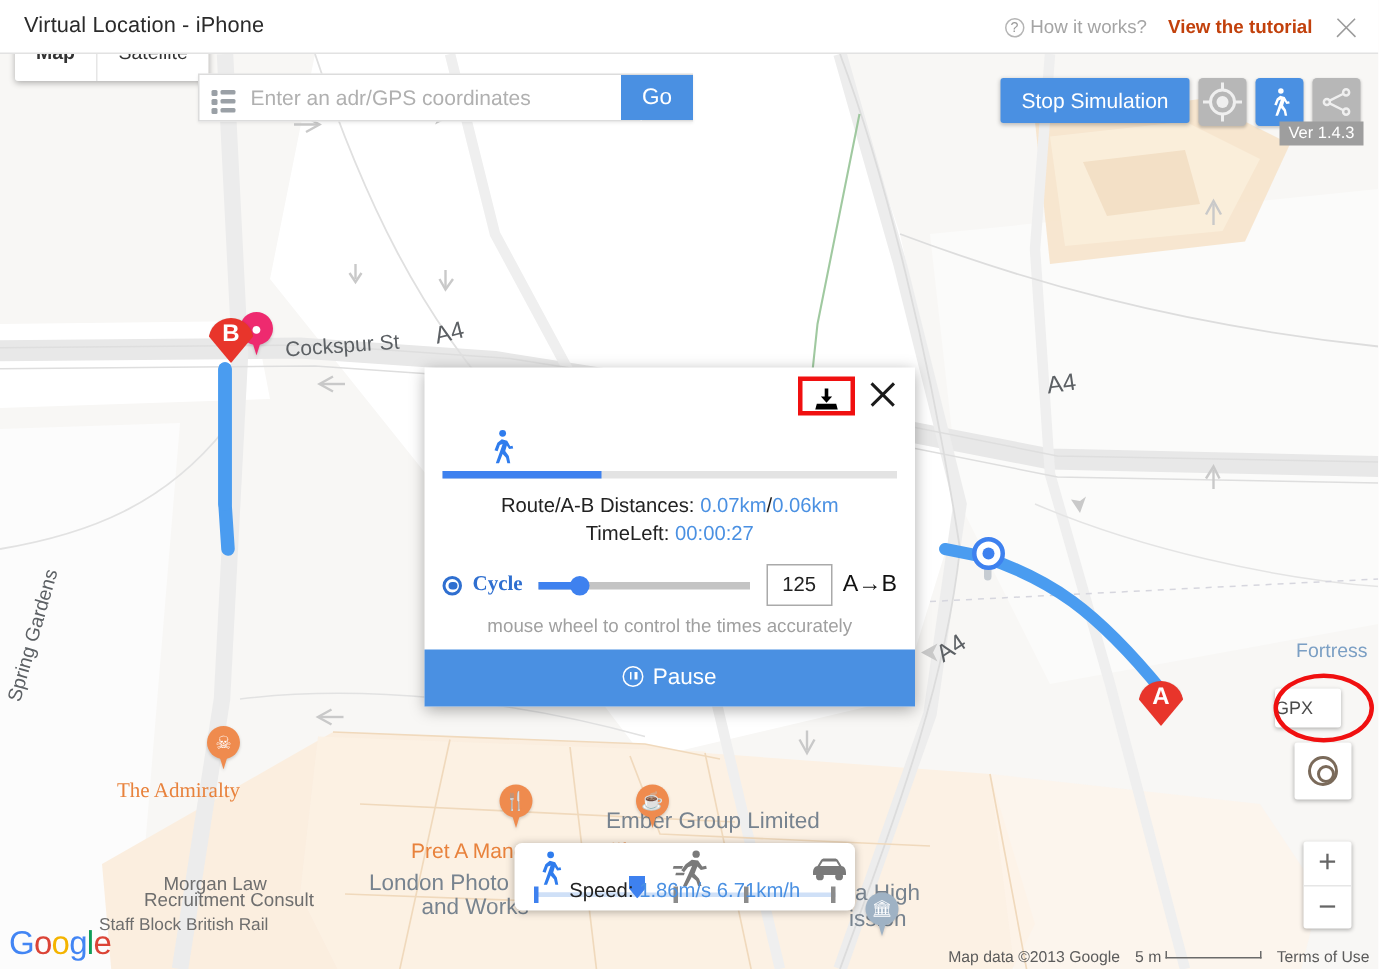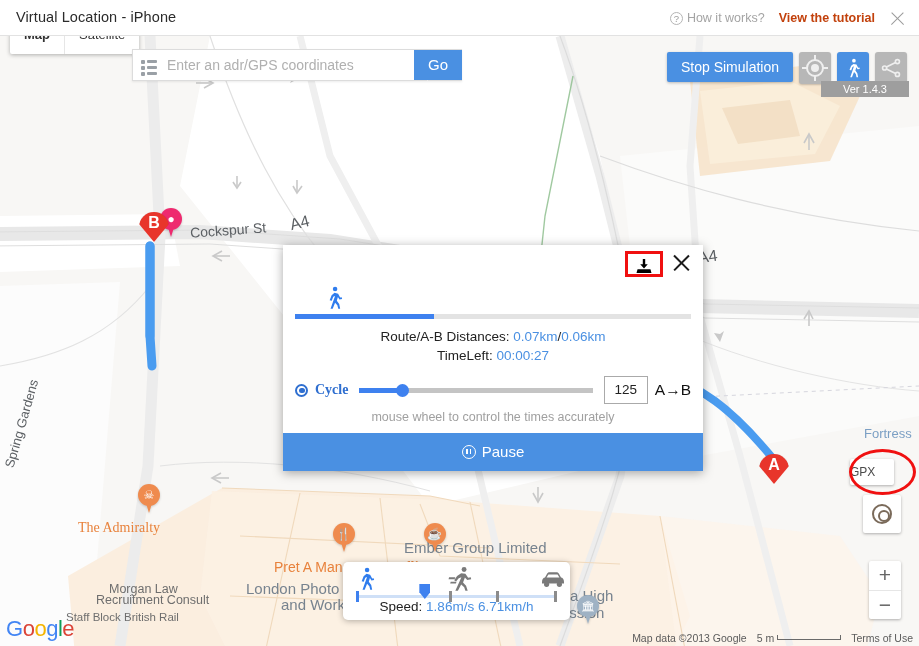--- a/index.html
+++ b/index.html
@@ -206,21 +206,21 @@
   .ico-target::after {
     content: ""; position: absolute; left: 3px; top: 3px;
     width: 8px; height: 8px; background: #efefef; border-radius: 50%;
   }
   .tk { position: absolute; background: #efefef; }
   .ico-route svg, .ico-walk svg { position: absolute; left: 5px; top: 5px; }
 
   .ver-badge {
     position: absolute; right: 10px; top: 81px;
     background: #9e9e9e; color: #fff;
-    font-size: 11px; padding: 2px 22px; z-index: 30;
+    font-size: 11px; padding: 2px 6px; z-index: 30;
   }
 
   
   .gpx-btn {
     position: absolute; right: 25px; top: 459px;
     width: 44px; height: 26px; line-height: 26px;
     background: #fff; color: #4a4a4a; font-size: 12px;
     text-align: left; cursor: pointer; z-index: 30;
     box-shadow: 0 1px 3px rgba(0,0,0,.3); border-radius: 2px;
   }
@@ -275,21 +275,21 @@
     padding-right: 6px;
   }
   .scale-bar {
     display: inline-block; width: 64px; height: 5px;
     border: 1px solid #6a6a6a; border-top: 0; margin-bottom: 2px;
   }
 
   
   .sim-dialog {
     position: absolute; left: 283px; top: 245px;
-    width: 420px; background: #fff;
+    width: 327px; background: #fff;
     box-shadow: 0 2px 10px rgba(0,0,0,.35);
     z-index: 60;
   }
   .sim-head { height: 36px; position: relative; }
   .dl-box {
     position: absolute; right: 40px; top: 6px;
     width: 38px; height: 26px;
     border: 3px solid #f01010; cursor: pointer;
   }
   .dl-ico { position: absolute; left: 7px; top: 3px; }
@@ -377,21 +377,21 @@
   .pause-ico::before, .pause-ico::after {
     content: ""; position: absolute; top: 2.6px;
     width: 1.6px; height: 5.6px; background: #fff;
   }
   .pause-ico::before { left: 3.4px; }
   .pause-ico::after  { right: 3.4px; }
 
   
   .speed-pop {
     position: absolute; left: 343px; top: 562px;
-    width: 227px; height: 58px; background: #fff;
+    width: 227px; height: 45px; background: #fff;
     border-radius: 5px; box-shadow: 0 1px 6px rgba(0,0,0,.3);
     z-index: 55;
   }
   .sp-icons { position: relative; height: 32px; }
   .sp-track {
     position: absolute; left: 13px; right: 13px; top: 33px;
     height: 3px; background: #cfe0f7;
   }
   .sp-fill { position: absolute; left: 0; top: 0; height: 3px; background: #cfe0f7; }
   .sp-tick {

